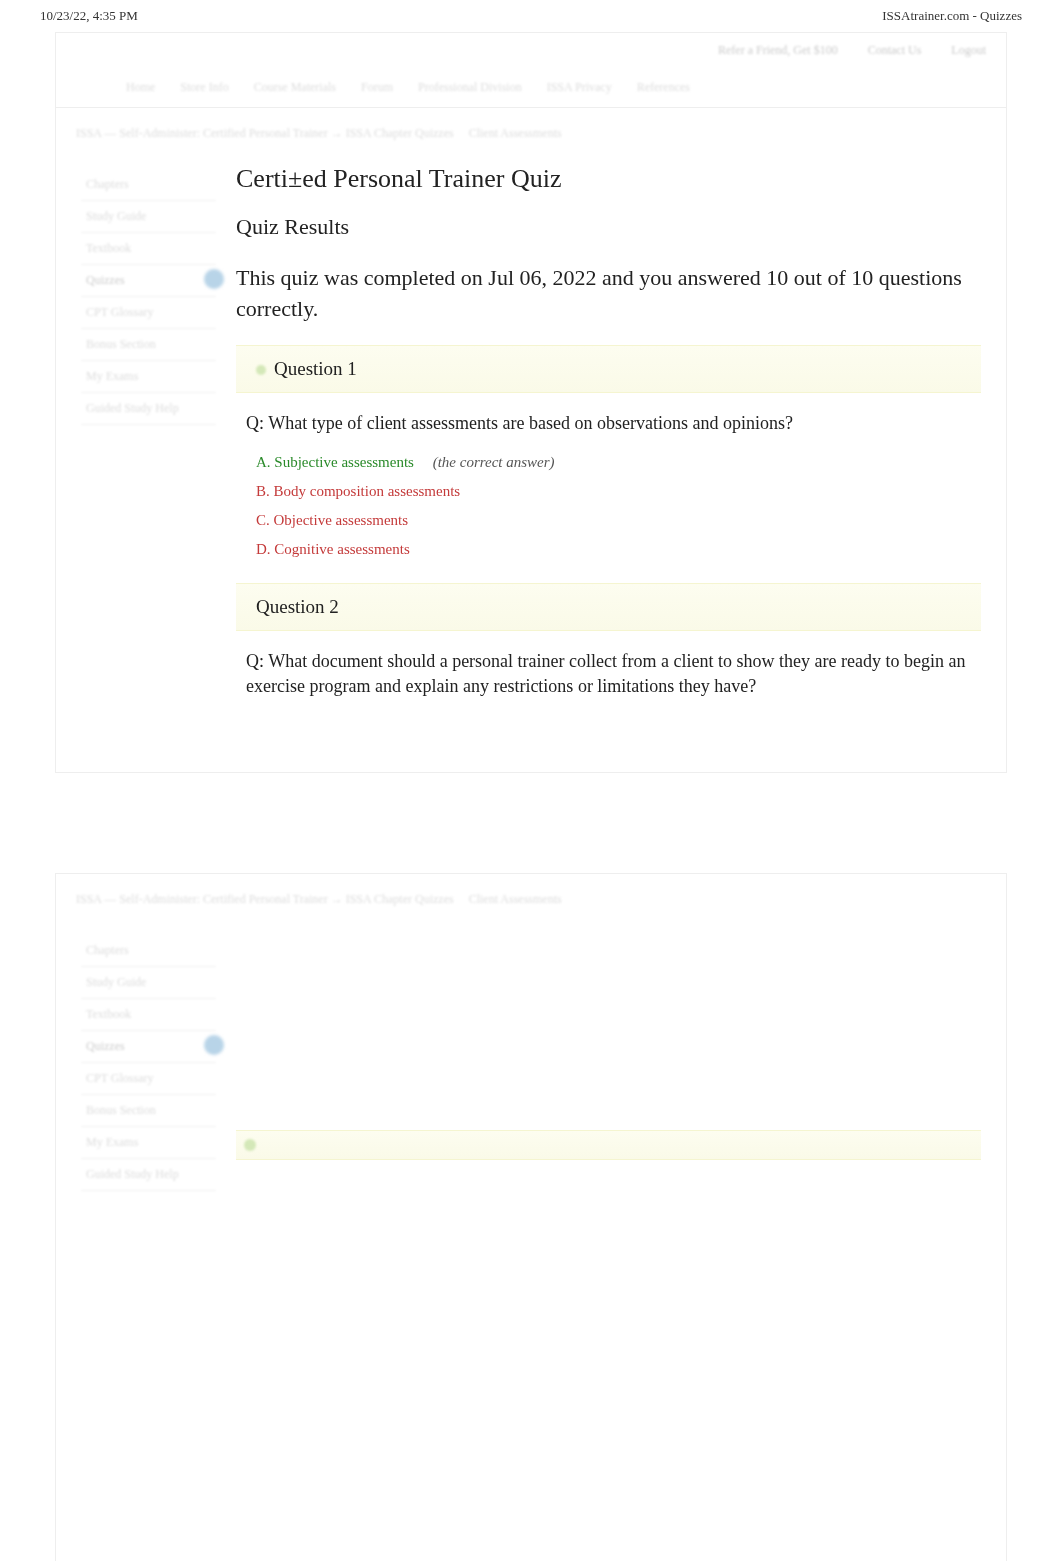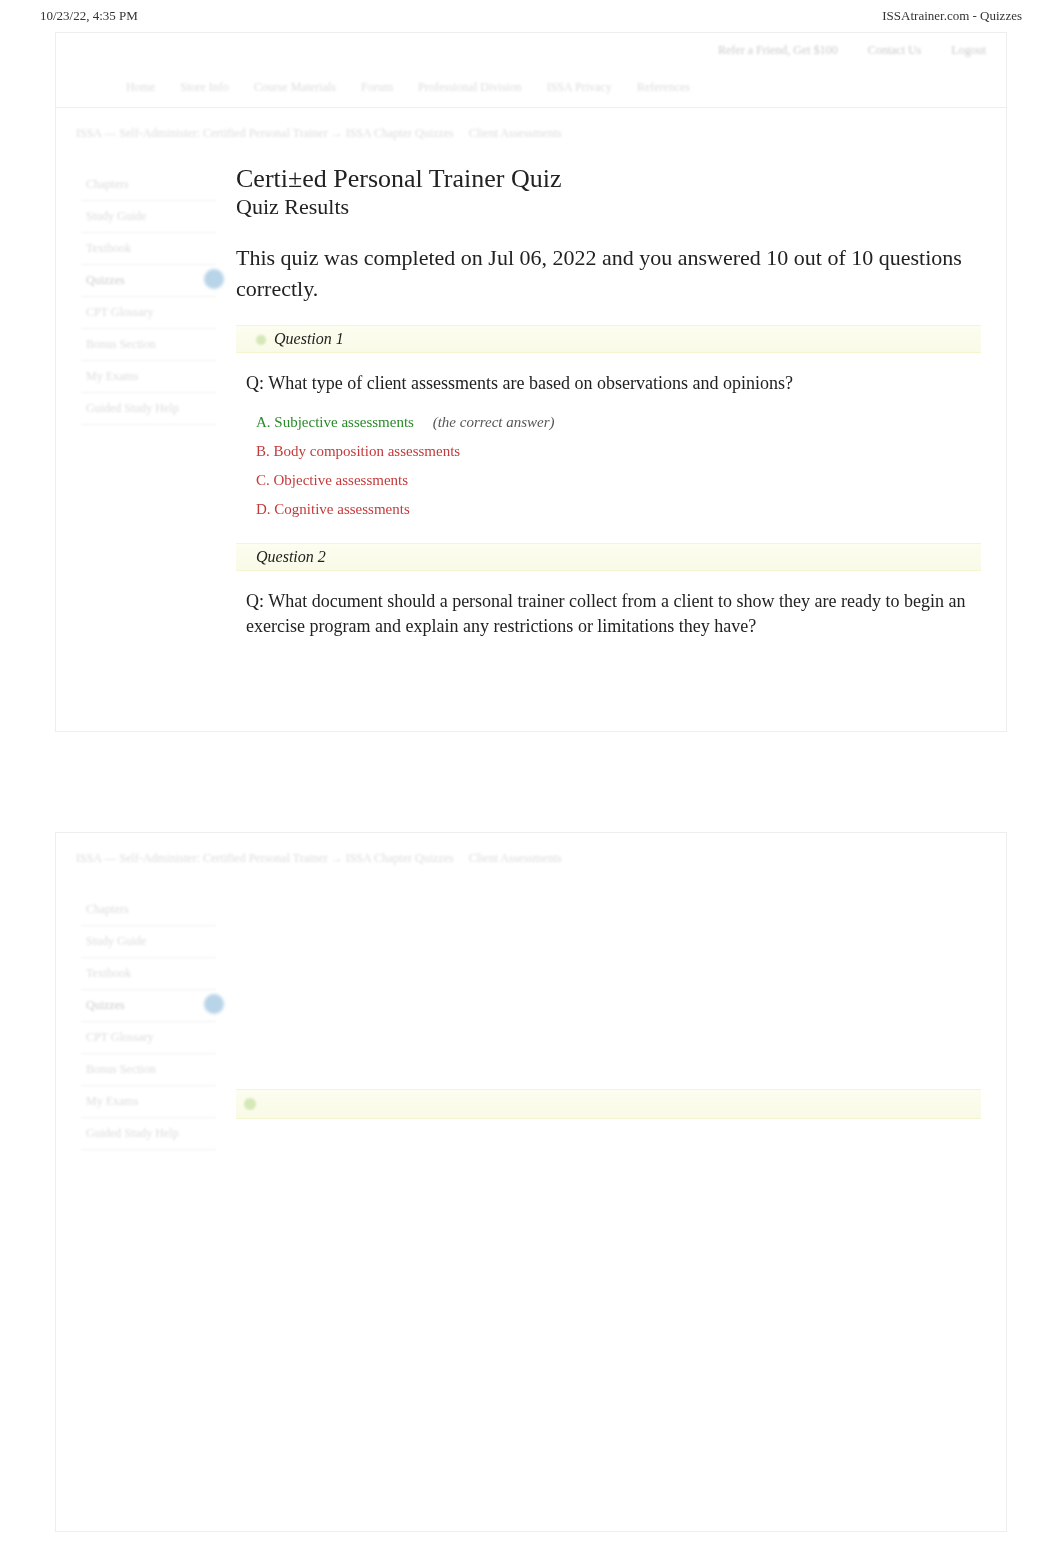--- a/index.html
+++ b/index.html
@@ -20,27 +20,27 @@
     .breadcrumb .bc2 { color: #ddd; filter: blur(1px); }
     
     .content-area { display: flex; }
     
     .sidebar { width: 175px; padding: 10px 15px 10px 25px; }
     .sidebar-item { padding: 8px 5px; border-bottom: 1px solid #f0f0f0; font-size: 12px; color: #ddd; filter: blur(1px); position: relative; }
     .sidebar-item.active { color: #ccc; }
     .sidebar-badge { position: absolute; right: -8px; top: 4px; width: 20px; height: 20px; background: #b8d4e8; border-radius: 50%; filter: blur(1px); }
     
     .main { flex: 1; padding: 5px 25px 30px 5px; }
-    .quiz-title { font-size: 26px; font-weight: normal; color: #222; }
+    .quiz-title { font-size: 26px; font-weight: normal; margin-bottom: 20px; color: #222; }
     .quiz-subtitle { font-size: 22px; font-weight: normal; margin-bottom: 30px; color: #222; }
     .results-heading { font-size: 22px; font-weight: normal; margin-bottom: 23px; color: #222; }
     .results-text { font-size: 22px; line-height: 1.4; color: #222; margin-bottom: 20px; }
     
     .question-block { margin-bottom: 25px; }
-    .question-header { background: linear-gradient(#fdfdf0, #fafae8); padding: 4px 20px; font-size: 16px; color: #222; border-top: 1px solid #f5f5d0; border-bottom: 1px solid #f5f5d0; font-style: italic; }
+    .question-header { background: linear-gradient(#fdfdf0, #fafae8); padding: 12px 20px; font-size: 19px; color: #222; border-top: 1px solid #f5f5d0; border-bottom: 1px solid #f5f5d0; }
     .question-header.correct-mark::before { content: ''; display: inline-block; width: 10px; height: 10px; background: #d4e8b8; border-radius: 50%; margin-right: 8px; vertical-align: middle; filter: blur(1px); }
     .question-text { font-size: 18px; color: #222; padding: 18px 10px; line-height: 1.4; }
     .answers { padding: 0 20px; }
     .answer { font-size: 15px; margin-bottom: 12px; }
     .answer.correct { color: #2a8a2a; }
     .answer.wrong { color: #c43a3a; }
     .correct-note { font-style: italic; color: #555; margin-left: 15px; font-size: 15px; text-align: center; }
     
     .page2 { margin-top: 100px; }
     .page2 .main { min-height: 400px; }

